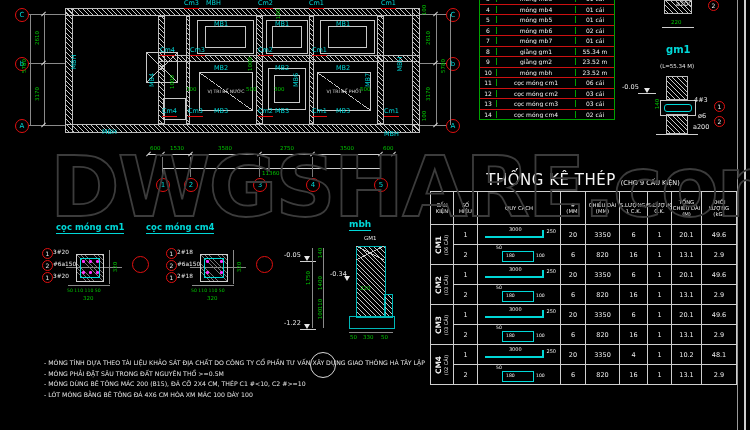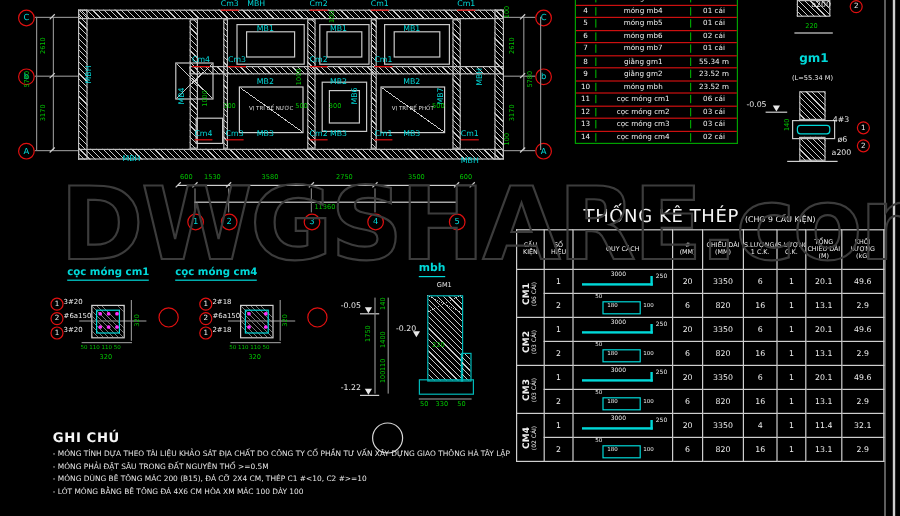--- a/index.html
+++ b/index.html
@@ -344,21 +344,21 @@
 
   <div class="sec-title" style="left:349px;top:219px;font-size:9px">mbh</div>
   <div class="lbl w" style="left:364px;top:235px;font-size:5.5px">GM1</div>
   <div class="hatch" style="left:356px;top:246px;width:28px;height:70px;border:1px solid #00b8b8;outline:none"></div>
   <div class="abs diagX" style="left:356px;top:246px;width:28px;height:14px"></div>
   <div class="hatch" style="left:384px;top:294px;width:7px;height:22px;border:1px solid #00b8b8;outline:none"></div>
   <div class="wrect" style="left:349px;top:316px;width:44px;height:11px;border-color:#00b8b8"></div>
   <div class="lbl w" style="left:284px;top:252px">-0.05</div>
   <div class="hline" style="left:300px;top:261px;width:16px"></div>
   <div class="tri" style="left:304px;top:256px"></div>
-  <div class="lbl w" style="left:330px;top:271px">-0.20</div>
+  <div class="lbl w" style="left:330px;top:271px">-0.34</div>
   <div class="tri" style="left:344px;top:276px"></div>
   <div class="lbl w" style="left:284px;top:320px">-1.22</div>
   <div class="hline" style="left:300px;top:329px;width:16px"></div>
   <div class="tri" style="left:304px;top:324px"></div>
   <div class="vline" style="left:312px;top:248px;height:80px;background:#8a8a8a"></div>
   <div class="vline" style="left:323px;top:248px;height:80px;background:#8a8a8a"></div>
   <div class="lbl g r" style="left:308px;top:278px">1750</div>
   <div class="lbl g r" style="left:320px;top:253px">140</div>
   <div class="lbl g r" style="left:320px;top:283px">1400</div>
   <div class="lbl g r" style="left:320px;top:304px">110</div>
@@ -532,22 +532,22 @@
                 <div class="barline"></div>
                 <div class="barhook"></div>
                 <div class="s-top">3000</div>
                 <div class="s-right">250</div>
               </div>
             </td>
             <td>20</td>
             <td>3350</td>
             <td>4</td>
             <td>1</td>
-            <td>11.4</td>
-            <td>32.1</td>
+            <td>10.2</td>
+            <td>48.1</td>
           </tr>
           <tr>
             <td>2</td>
             <td>
               <div class="shp">
                 <div class="stir-rect"></div>
                 <div class="st-hook">50</div>
                 <div class="st-w">180</div>
                 <div class="st-h">100</div>
               </div>
@@ -557,21 +557,20 @@
             <td>16</td>
             <td>1</td>
             <td>13.1</td>
             <td>2.9</td>
           </tr>
         </tbody>
       </table>
   </div>
 
   <div id="notes">
-    <div id="notes-title">GHI CHÚ</div>
     <div id="notes-lines">
         <div class="note-line">-  MÓNG TÍNH  DỰA THEO TÀI LIỆU KHẢO SÁT ĐỊA CHẤT DO CÔNG TY CỔ PHẦN TƯ VẤN XÂY DỰNG GIAO THÔNG HÀ TÂY LẬP</div>
         <div class="note-line">-  MÓNG PHẢI ĐẶT SÂU TRONG ĐẤT NGUYÊN THỔ &gt;=0.5M</div>
         <div class="note-line">-  MÓNG DÙNG BÊ TÔNG MÁC 200 (B15), ĐÁ CỠ 2X4 CM, THÉP C1 #&lt;10, C2 #&gt;=10</div>
         <div class="note-line">-  LÓT MÓNG BẰNG BÊ TÔNG ĐÁ 4X6 CM HÒA XM MÁC 100 DÀY 100</div>
       </div>
   </div>
 
   <div class="vline" style="left:737px;top:0;height:430px;background:#9a9a9a"></div>
   <div class="vline" style="left:744px;top:0;height:430px;width:2px"></div>

